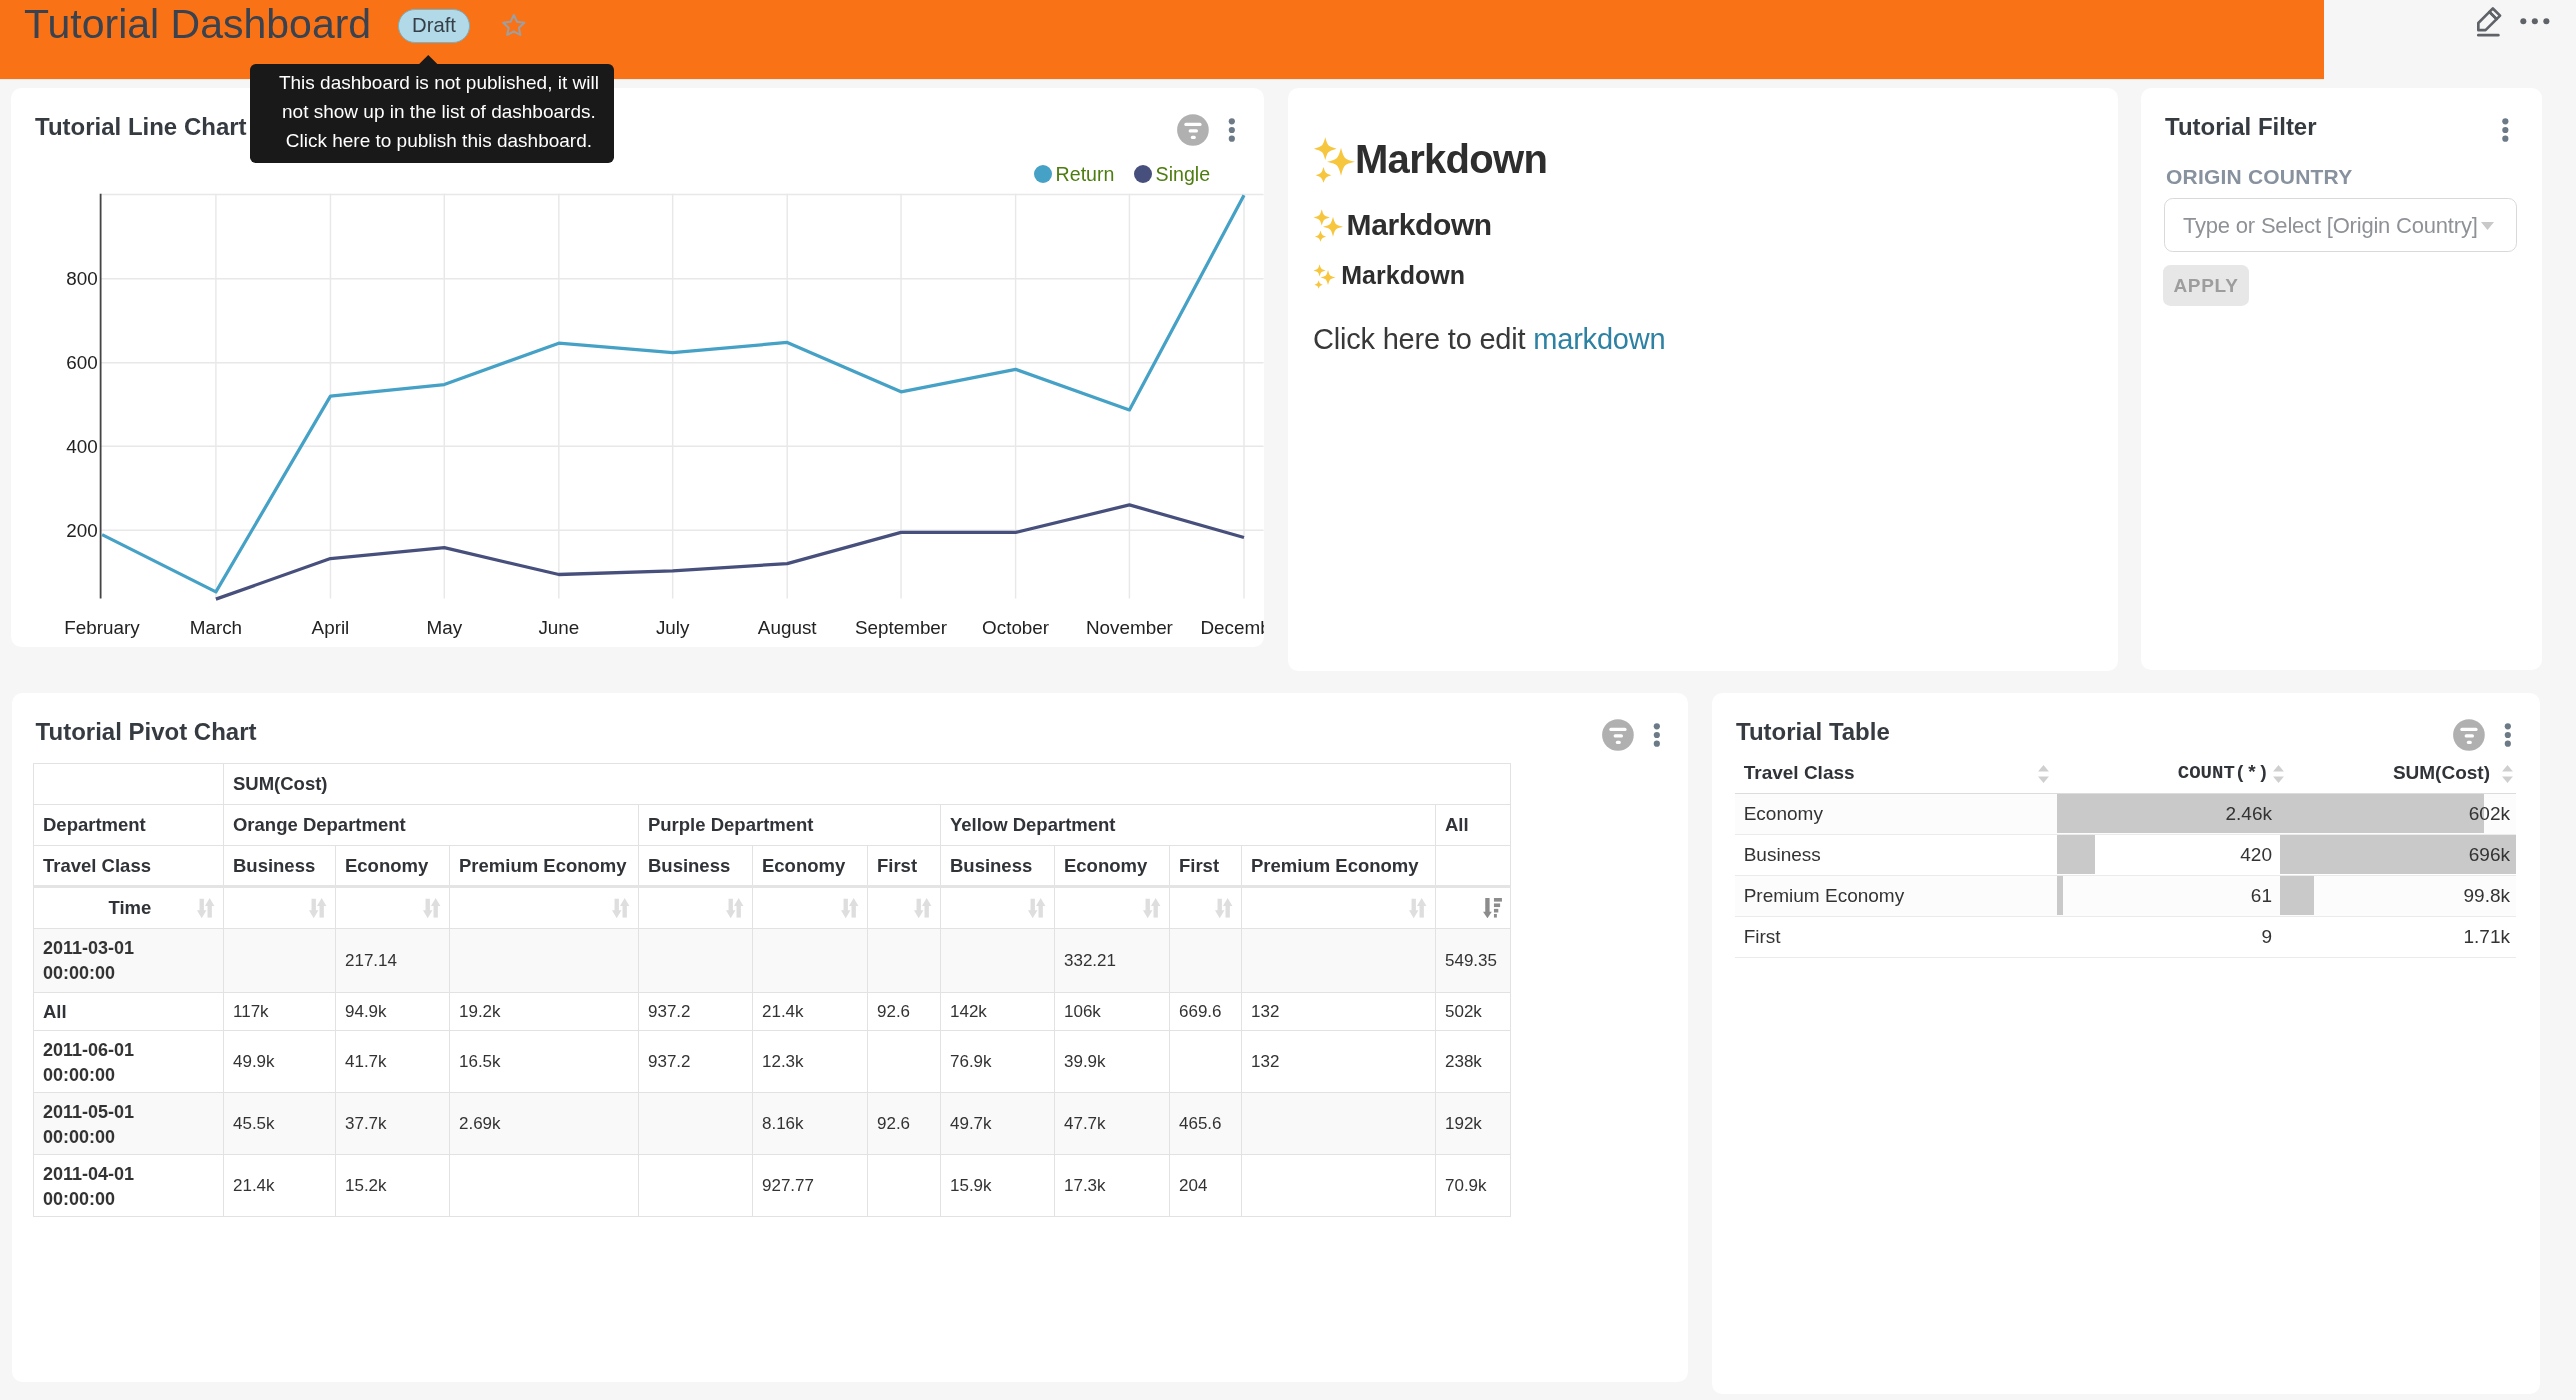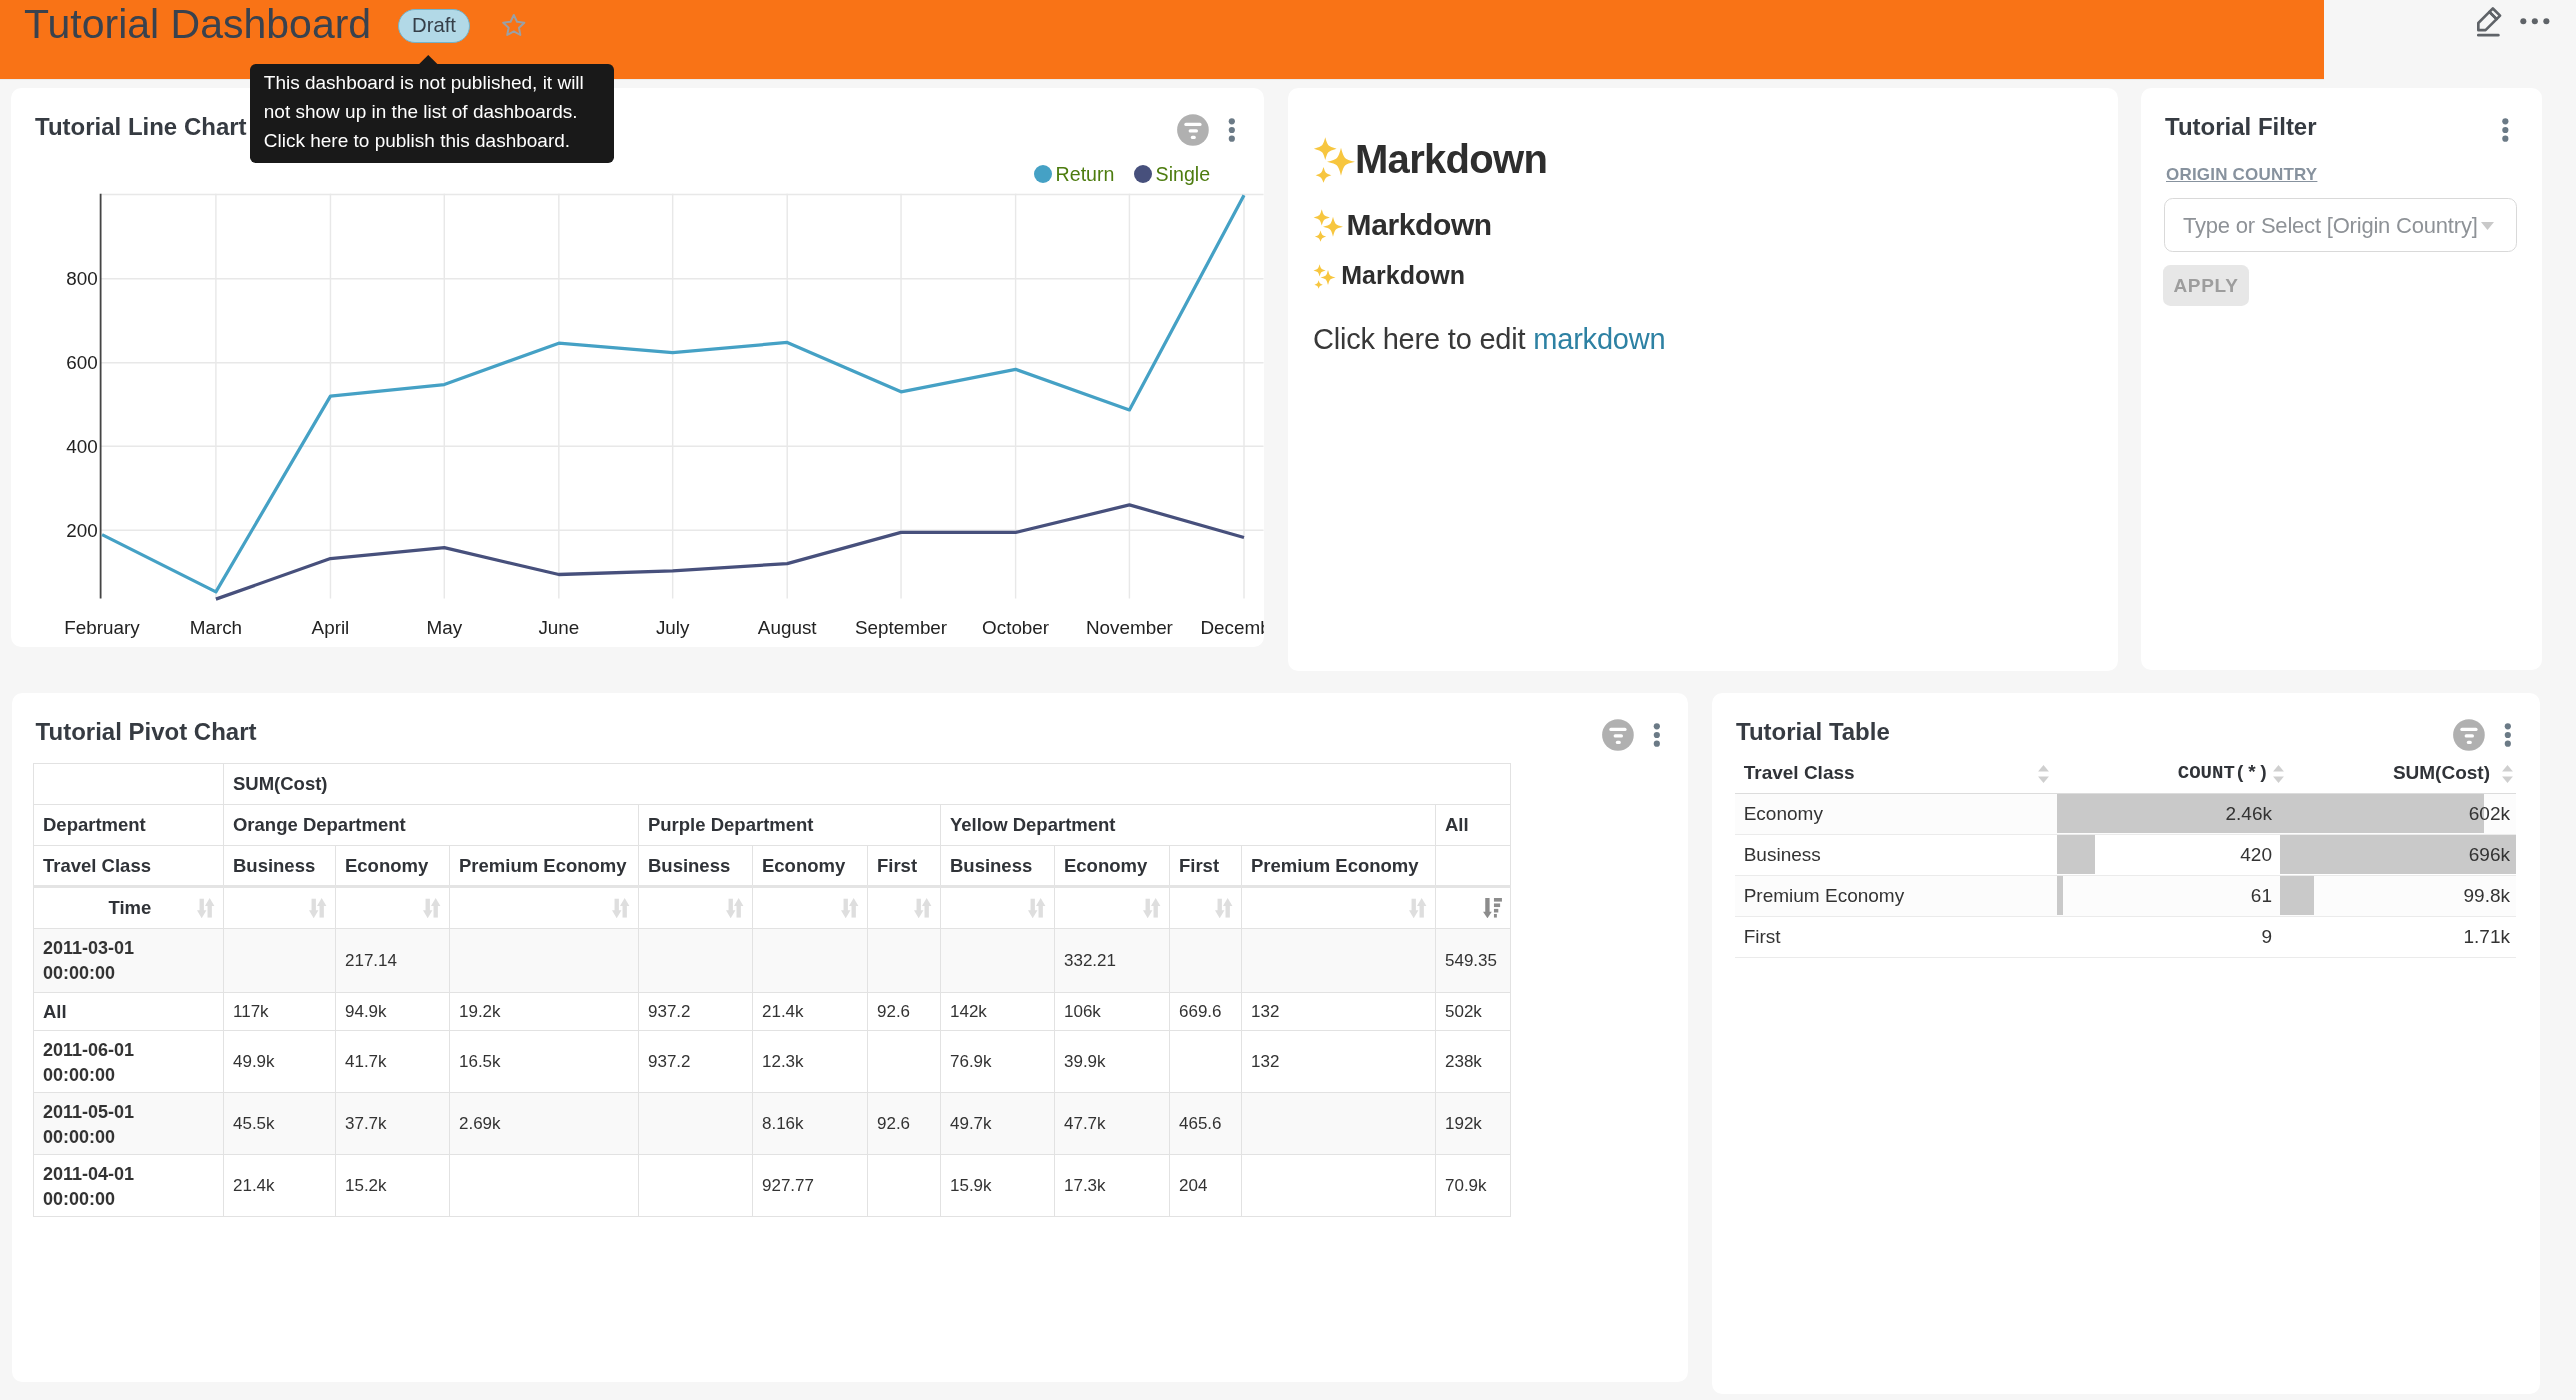--- a/index.html
+++ b/index.html
@@ -11,29 +11,29 @@
 #pencil { position:absolute; left:2471px; top:5.1px; }
 #hkebab { position:absolute; left:2519px; top:17.4px; }
 .card { position:absolute; background:#fff; border-radius:10.2px; }
 #card-line { left:11px; top:88px; width:1253px; height:559px; overflow:hidden; }
 #card-md { left:1288px; top:88px; width:830px; height:583px; }
 #card-filter { left:2141px; top:88px; width:401px; height:582px; }
 #card-pivot { left:11.6px; top:693px; width:1676px; height:689px; }
 #card-table { left:1712px; top:693px; width:828px; height:701px; }
 .ctitle { position:absolute; left:24px; top:25px; font-size:24px; font-weight:700; color:#363b42; letter-spacing:0px; }
 .cicons { position:absolute; top:24px; right:22.5px; }
-#tooltip { position:absolute; left:250px; top:64px; width:364px; height:99px; background:#191919; border-radius:5.8px; color:#fff; font-size:19px; line-height:29px; padding:3.6px 0 0 13.8px; z-index:10; }
+#tooltip { position:absolute; left:250px; top:64px; width:364px; height:99px; background:#191919; border-radius:5.8px; color:#fff; font-size:19px; line-height:29px; padding:3.6px 0 0 13.8px; z-index:10;text-align:center; }
 #tooltip .arrow { position:absolute; left:171px; top:-6.5px; width:14.5px; height:14.5px; background:#191919; transform:rotate(45deg); }
 
 .leg { position:absolute; top:75px; font-size:19.6px; color:#4d7c0f; }
 .leg .dot { display:inline-block; width:18px; height:18px; border-radius:9.4px; vertical-align:-2.2px; margin-right:3.6px; }
 
 .mdrow { position:absolute; left:25px; color:#2e2e2e; }
 
-#fc-label { position:absolute; left:25px; top:77px; font-size:17px; font-weight:700; color:#87929e; letter-spacing:0.2px;text-decoration:underline; }
+#fc-label { position:absolute; left:25px; top:77px; font-size:21px; font-weight:700; color:#87929e; letter-spacing:0.2px; }
 #fc-select { position:absolute; left:23px; top:110px; width:353px; height:54px; border:1.5px solid #d9d9d9; border-radius:8.7px; background:#fff; }
 #fc-select .ph { position:absolute; left:18px; top:13.8px; font-size:22px; color:#8e9297; letter-spacing:-0.2px; }
 #fc-apply { position:absolute; left:22px; top:177px; width:86px; height:41px; background:#e7e7e7; border-radius:7.3px; color:#9d9d9d; font-size:19px; font-weight:700; letter-spacing:0.7px; text-align:center; line-height:41px; }
 
 #ptable { position:absolute; left:21px; top:70px; border-collapse:collapse; table-layout:fixed; font-size:17px; color:#333; }
 #ptable td { border:1.5px solid #e2e2e2; padding:0 5.8px 0 9.4px; vertical-align:middle; overflow:hidden; white-space:nowrap; }
 #ptable .hd { font-weight:700; color:#303338; font-size:18.5px; }
 #ptable .date { font-weight:700; white-space:normal; line-height:25px; vertical-align:top; padding-top:6.5px; font-size:18px; }
 #ptable tr.odd td { background:#f9f9f9; }
 #ptable .sic { position:relative; }

